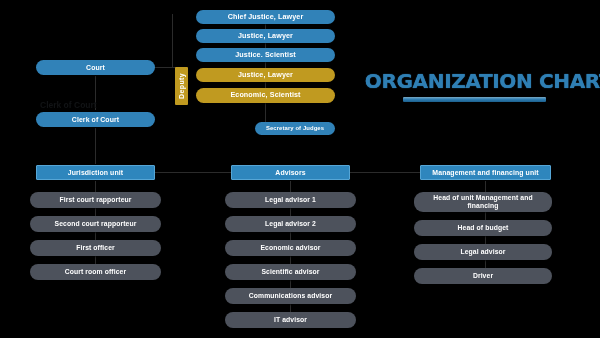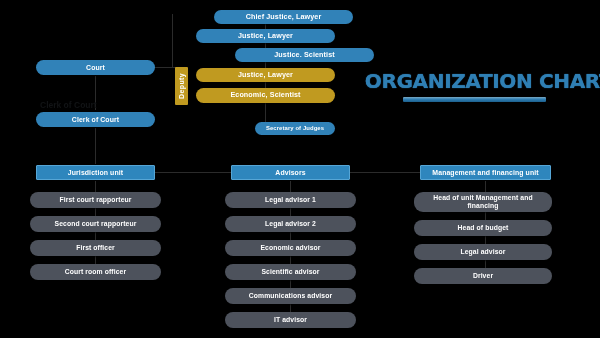--- a/index.html
+++ b/index.html
@@ -139,27 +139,27 @@
   <div id="ghost-text">Clerk of Court</div>
 
   <div class="node pill blue hdr-lbl" style="left:36px; top:112px; width:119px; height:15px;">
     <span>Clerk of Court</span>
   </div>
 
   <div id="deputy-tag" style="left:175px; top:67px; width:13px; height:38px;">
     <span>Deputy</span>
   </div>
 
-  <div class="node pill blue judge" style="left:214px; top:10px; width:139px; height:14px;">
+  <div class="node pill blue judge" style="left:196px; top:10px; width:139px; height:14px;">
     <span>Chief Justice, Lawyer</span>
   </div>
   <div class="node pill blue judge" style="left:196px; top:29px; width:139px; height:14px;">
     <span>Justice, Lawyer</span>
   </div>
-  <div class="node pill blue judge" style="left:196px; top:48px; width:139px; height:14px;margin-left:39px;">
+  <div class="node pill blue judge" style="left:196px; top:48px; width:139px; height:14px;">
     <span>Justice. Scientist</span>
   </div>
   <div class="node pill gold judge" style="left:196px; top:68px; width:139px; height:14px;">
     <span>Justice, Lawyer</span>
   </div>
   <div class="node pill gold judge" style="left:196px; top:88px; width:139px; height:15px;">
     <span>Economic, Scientist</span>
   </div>
 
   <div class="node pill blue" style="left:255px; top:122px; width:80px; height:13px; font-size:5.9px;">

